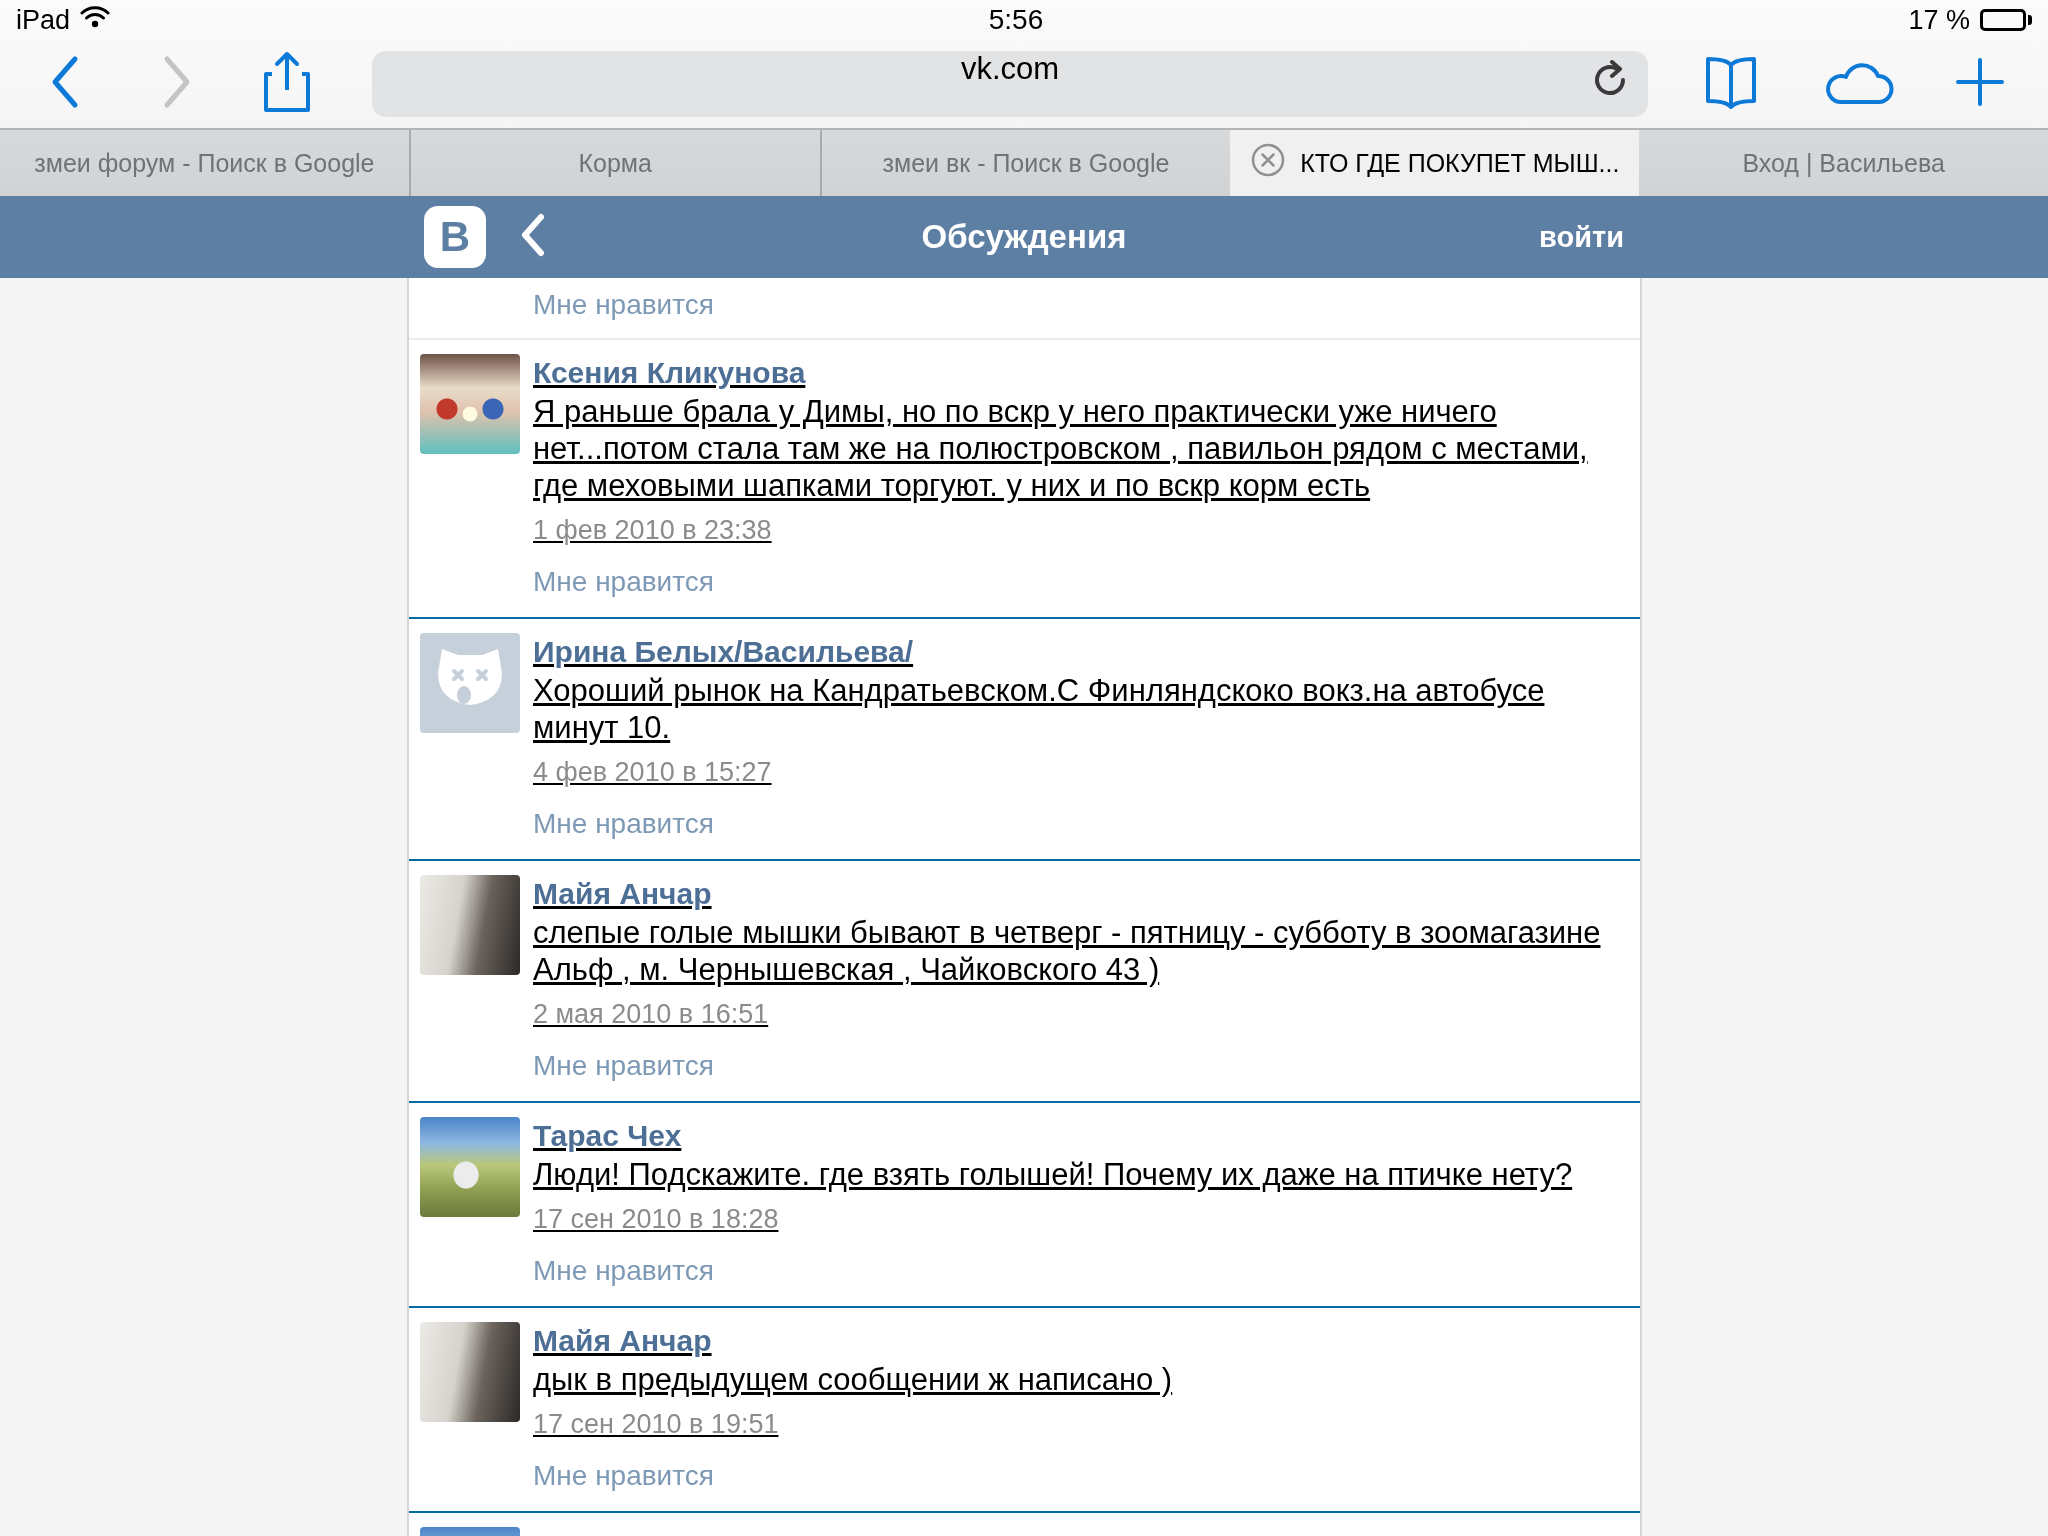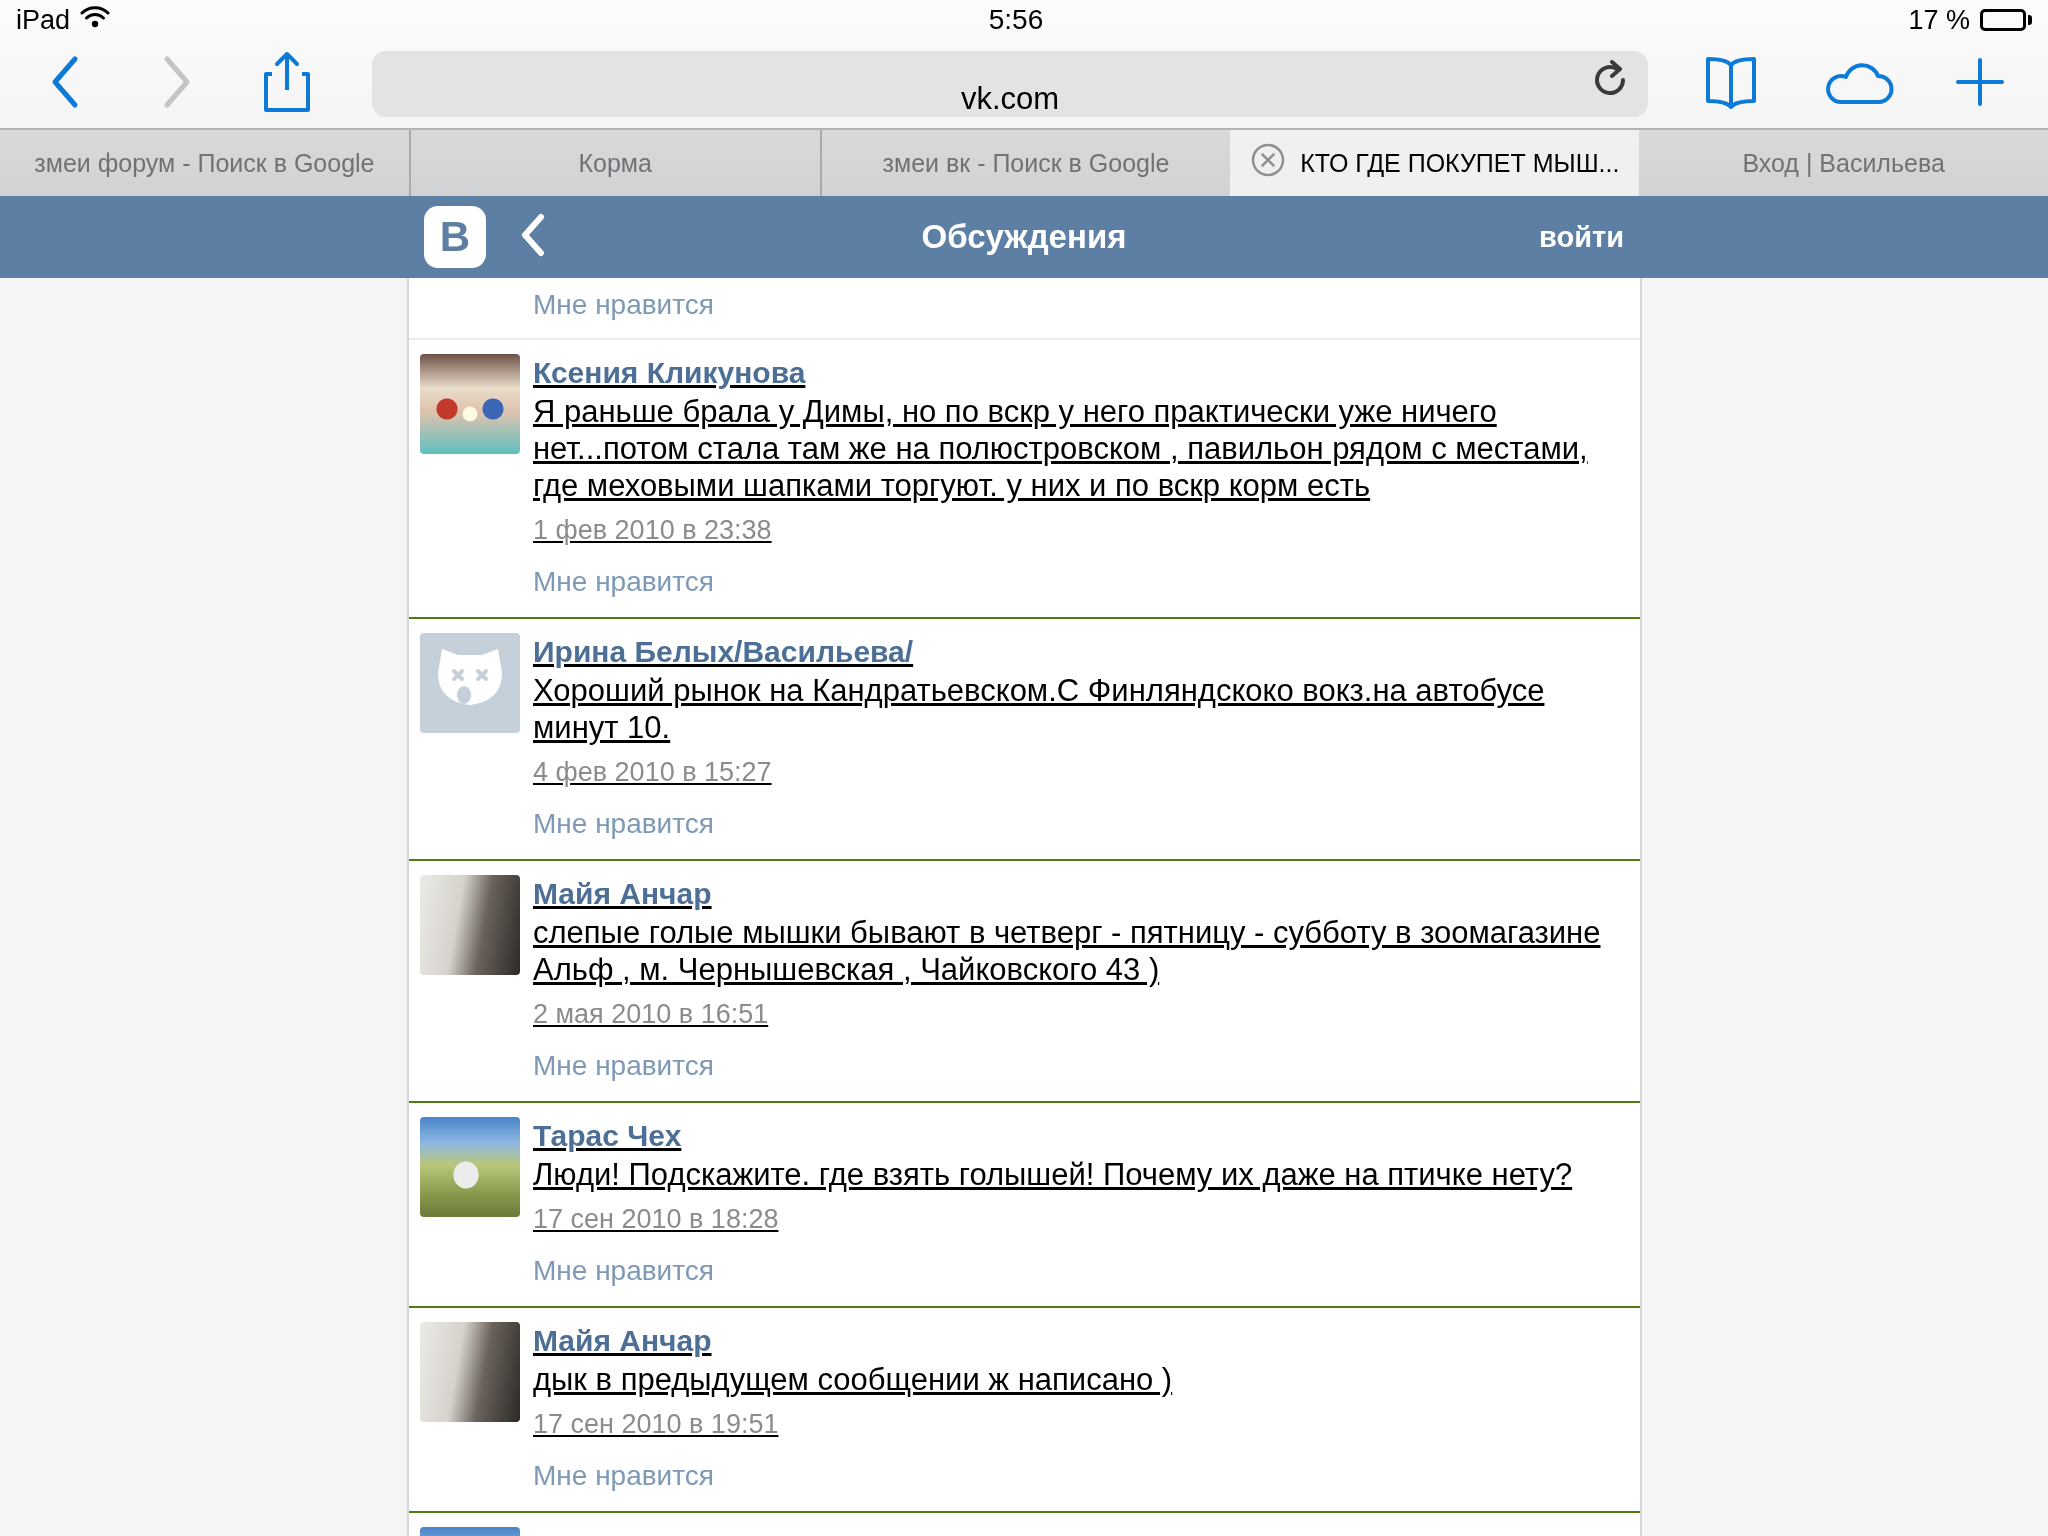--- a/index.html
+++ b/index.html
@@ -16,21 +16,21 @@
   .batt-body { width:46px; height:22px; border:3px solid #000; border-radius:5px; padding:2px; }
   .batt-fill { width:18%; height:100%; background:#000; border-radius:1px; }
   .batt-nub { width:4px; height:10px; background:#000; border-radius:0 3px 3px 0; margin-left:2px; }
 
   .toolbar { height:88px; display:flex; align-items:center; padding:0 28px; }
   .nav-btn { display:flex; align-items:center; justify-content:center; }
   .btn-back { margin-left:22px; }
   .btn-fwd  { margin-left:82px; }
   .btn-share{ margin-left:70px; }
   .urlfield { flex:1; margin:0 52px 0 60px; height:66px; background:#e2e3e5; border-radius:14px;
-              position:relative; display:flex; align-items:flex-end; justify-content:center; }
+              position:relative; display:flex; align-items:flex-start; justify-content:center; }
   .urltext { font-size:31px; color:#000; }
   .refresh { position:absolute; right:18px; top:9px; }
   .btn-book { margin-right:0; }
   .btn-cloud{ margin-left:62px; }
   .btn-plus { margin-left:58px; margin-right:14px; }
 
   
   .tabbar { height:68px; display:flex; border-top:2px solid #b3b4b6; background:#3b82f6; }
   .tab { flex:1; display:flex; align-items:center; justify-content:center; gap:14px;
          font-size:25px; color:#6f7376; background:linear-gradient(#d8d9da,#d1d2d4);
@@ -49,21 +49,21 @@
   .vktitle { position:absolute; left:0; right:0; text-align:center; color:#fff;
              font-size:33px; font-weight:bold; }
   .vklogin { margin-left:auto; color:#fff; font-size:29px; font-weight:bold; position:relative; z-index:2; }
 
   
   .page { position:relative; height:1258px; background:#f5f5f6; }
   .column { position:absolute; left:407px; width:1235px; top:0; bottom:0; background:#fff;
             border-left:2px solid #d6d6d8; border-right:2px solid #d6d6d8; overflow:hidden;text-decoration:underline; }
   .likerow-top { padding:10px 24px 16px 124px; border-bottom:2px solid #ebebec; }
   .like { display:inline-block; font-size:28px; line-height:34px; color:#7e99b5; }
-  .post { position:relative; padding:14px 26px 18px 124px; border-bottom:2px solid #4d7c0f;
+  .post { position:relative; padding:14px 26px 18px 124px; border-bottom:2px solid #0369a1;
           min-height:128px; }
   .post:last-child { border-bottom:none; }
   .avatar { position:absolute; left:11px; top:14px; width:100px; height:100px; border-radius:4px;
             overflow:hidden; }
   .pname { font-size:30px; line-height:38px; font-weight:bold; color:#4d6f96; }
   .ptext { font-size:31px; line-height:37px; color:#000; margin-top:1px; }
   .pdate { font-size:27px; line-height:34px; color:#8b8b8b; margin-top:9px; }
   .plike { margin-top:18px; }
 
   

